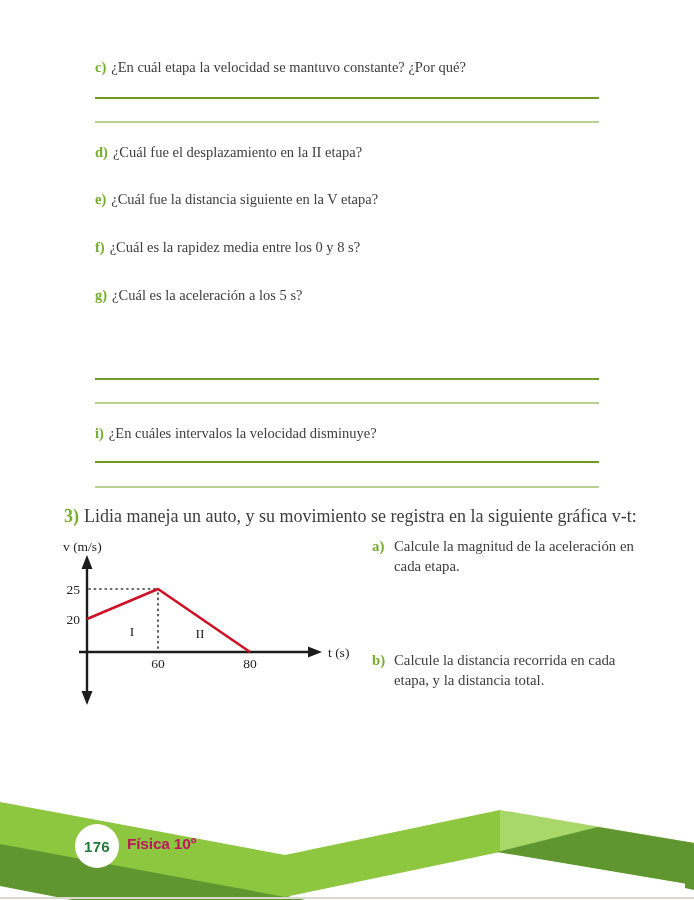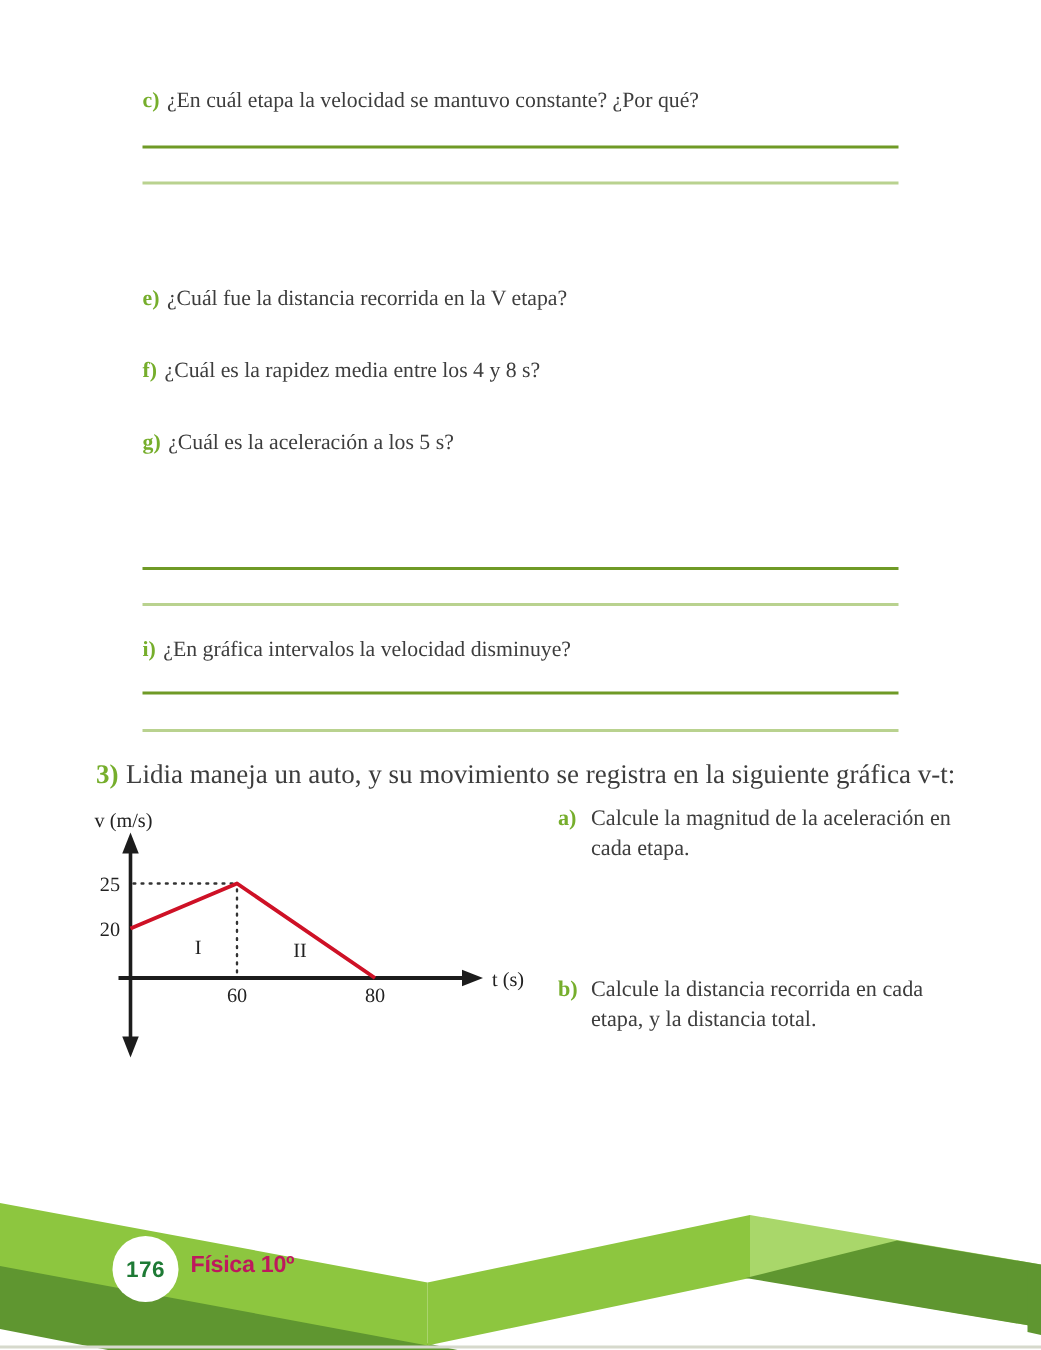--- a/index.html
+++ b/index.html
@@ -29,38 +29,41 @@
 <body>
 
 <div id="page">
 
   <div class="question" style="top:58px">
     <span class="qlabel">c)</span><span>¿En cuál etapa la velocidad se mantuvo constante? ¿Por qué?</span>
   </div>
   <div class="answer-line dark" style="top:97px"></div>
   <div class="answer-line light" style="top:121px"></div>
 
+  <div class="question" style="top:143px">
+    <span class="qlabel">d)</span><span>¿Cuál fue el desplazamiento en la II etapa?</span>
+  </div>
 
   <div class="question" style="top:190px">
-    <span class="qlabel">e)</span><span>¿Cuál fue la distancia recorrida en la V etapa?</span>
+    <span class="qlabel">e)</span><span>¿Cuál fue la distancia siguiente en la V etapa?</span>
   </div>
 
   <div class="question" style="top:238px">
-    <span class="qlabel">f)</span><span>¿Cuál es la rapidez media entre los 4 y 8 s?</span>
+    <span class="qlabel">f)</span><span>¿Cuál es la rapidez media entre los 0 y 8 s?</span>
   </div>
 
   <div class="question" style="top:286px">
     <span class="qlabel">g)</span><span>¿Cuál es la aceleración a los 5 s?</span>
   </div>
 
   <div class="answer-line dark" style="top:378px"></div>
   <div class="answer-line light" style="top:402px"></div>
 
   <div class="question" style="top:424px">
-    <span class="qlabel">i)</span><span>¿En gráfica intervalos la velocidad disminuye?</span>
+    <span class="qlabel">i)</span><span>¿En cuáles intervalos la velocidad disminuye?</span>
   </div>
   <div class="answer-line dark" style="top:461px"></div>
   <div class="answer-line light" style="top:486px"></div>
 
   <div class="ex3">
     <span class="qlabel">3)</span><span>Lidia maneja un auto, y su movimiento se registra en la siguiente gráfica v-t:</span>
   </div>
 
   <svg id="graph" width="350" height="180" viewBox="0 0 350 180">
 

